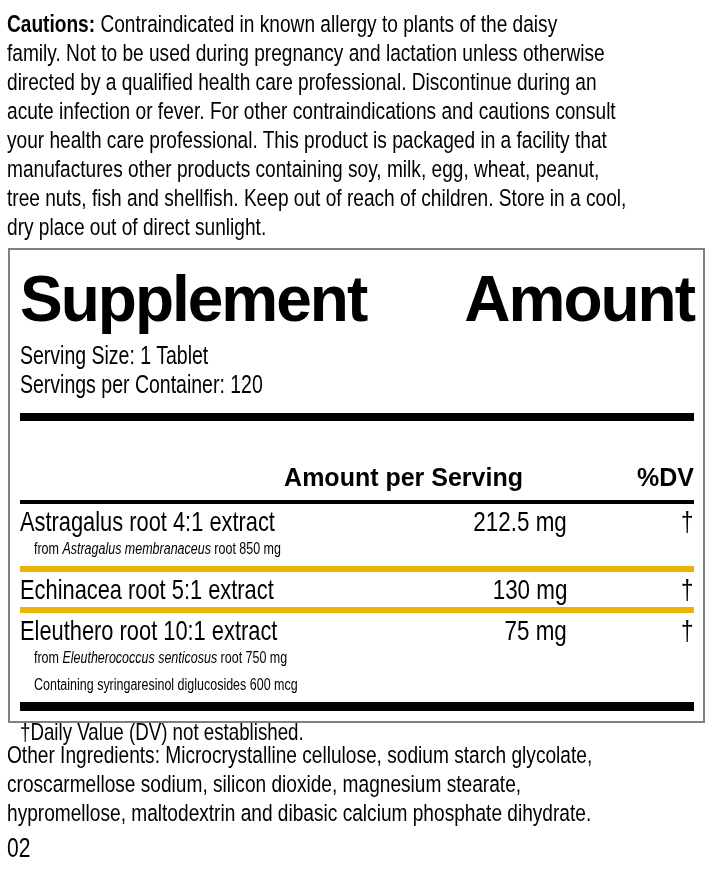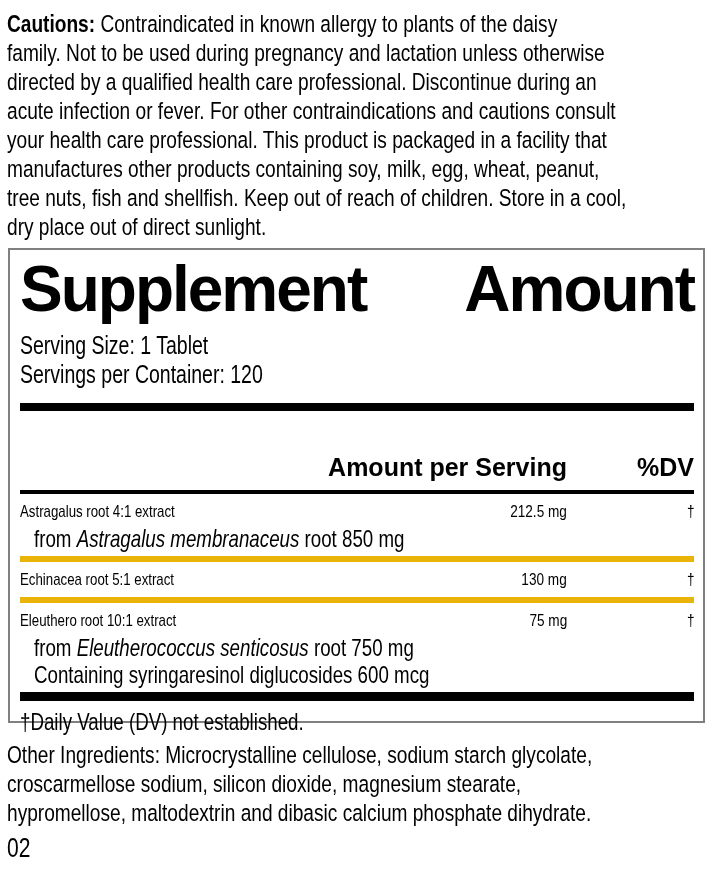--- a/index.html
+++ b/index.html
@@ -57,56 +57,57 @@
     background: #ffffff;
   }
   .facts-title {
     display: flex;
     justify-content: space-between;
     align-items: baseline;
     font-weight: bold;
     font-size: 64px;
     line-height: 68px;
     letter-spacing: -2px;
-    margin-top: 5px;
+    margin-top: 15px;
   }
   .serving-line {
     font-size: 25px;
     line-height: 29px;
   }
   .serving-first { margin-top: 8px; }
   .bar { background: #000000; }
   .bar-thick-top { height: 8px; margin-top: 14px; }
   .bar-med { height: 4px; }
   .bar-thick-bottom { height: 9px; }
 
   .header-row {
     display: flex;
     align-items: flex-end;
     padding: 9px 0 8px 0;
     font-weight: bold;
     font-size: 25px;
     line-height: 29px;
+    gap: 44px;
   }
   .header-spacer { flex: 1; }
   .col-amount-header { text-align: right; }
   .col-dv-header { width: 127px; text-align: right; margin-top: 33px; }
 
   .row { padding: 4px 0; }
   .row + .row { border-top: 6px solid #eab308; }
   .row-main {
     display: flex;
-    font-size: 17px;
+    font-size: 28px;
     line-height: 27px;
   }
   .row-name { flex: 1; }
   .row-amount { text-align: right; }
   .row-dv { width: 127px; text-align: right; }
   .row-sub {
-    font-size: 24px;
+    font-size: 16px;
     line-height: 27px;
     padding-left: 14px;
   }
   .row-sub i { font-style: italic; }
 
   .footnote {
     font-size: 24px;
     line-height: 27px;
     padding-top: 7px;
   }

